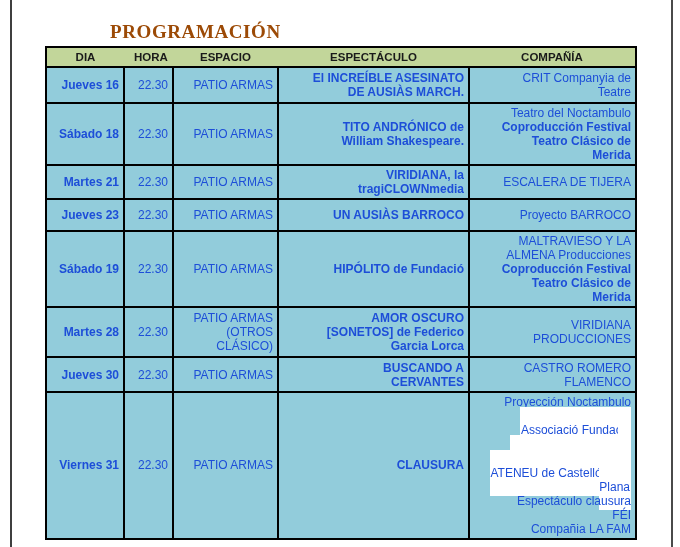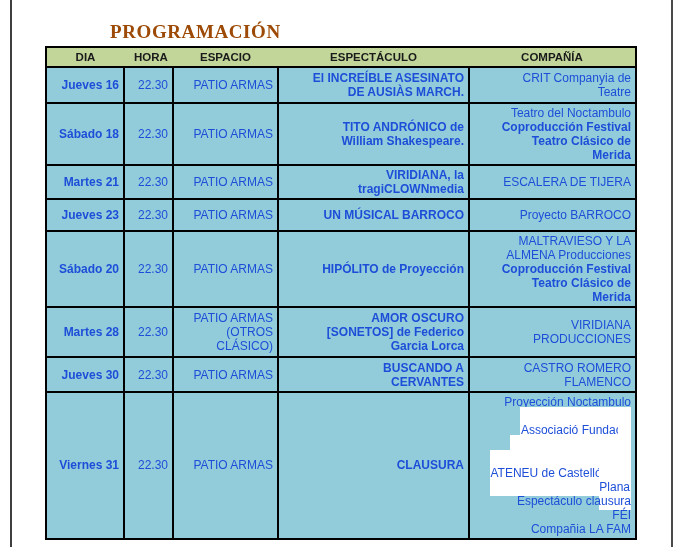--- a/index.html
+++ b/index.html
@@ -104,32 +104,32 @@
           </td>
     <td class="compania">
             <div class="seg"><span class="seg-text">ESCALERA DE TIJERA</span></div>
           </td>
   </tr>
         <tr style="height: 32px;">
     <td class="dia">Jueves 23</td>
     <td class="hora">22.30</td>
     <td class="espacio" style="white-space: pre-line;">PATIO ARMAS</td>
     <td class="espectaculo">
-            <div class="seg"><span class="seg-text bold">UN MÚSICAL BARROCO</span></div>
+            <div class="seg"><span class="seg-text bold">UN AUSIÀS BARROCO</span></div>
           </td>
     <td class="compania">
             <div class="seg"><span class="seg-text">Proyecto BARROCO</span></div>
           </td>
   </tr>
         <tr style="height: 68px;">
-    <td class="dia">Sábado 20</td>
+    <td class="dia">Sábado 19</td>
     <td class="hora">22.30</td>
     <td class="espacio" style="white-space: pre-line;">PATIO ARMAS</td>
     <td class="espectaculo">
-            <div class="seg"><span class="seg-text bold">HIPÓLITO de Proyección</span></div>
+            <div class="seg"><span class="seg-text bold">HIPÓLITO de Fundació</span></div>
           </td>
     <td class="compania">
             <div class="seg"><span class="seg-text">MALTRAVIESO Y LA
 ALMENA Producciones</span></div>
             <div class="seg"><span class="seg-text bold">Coproducción Festival
 Teatro Clásico de
 Merida</span></div>
           </td>
   </tr>
         <tr style="height: 50px;">

